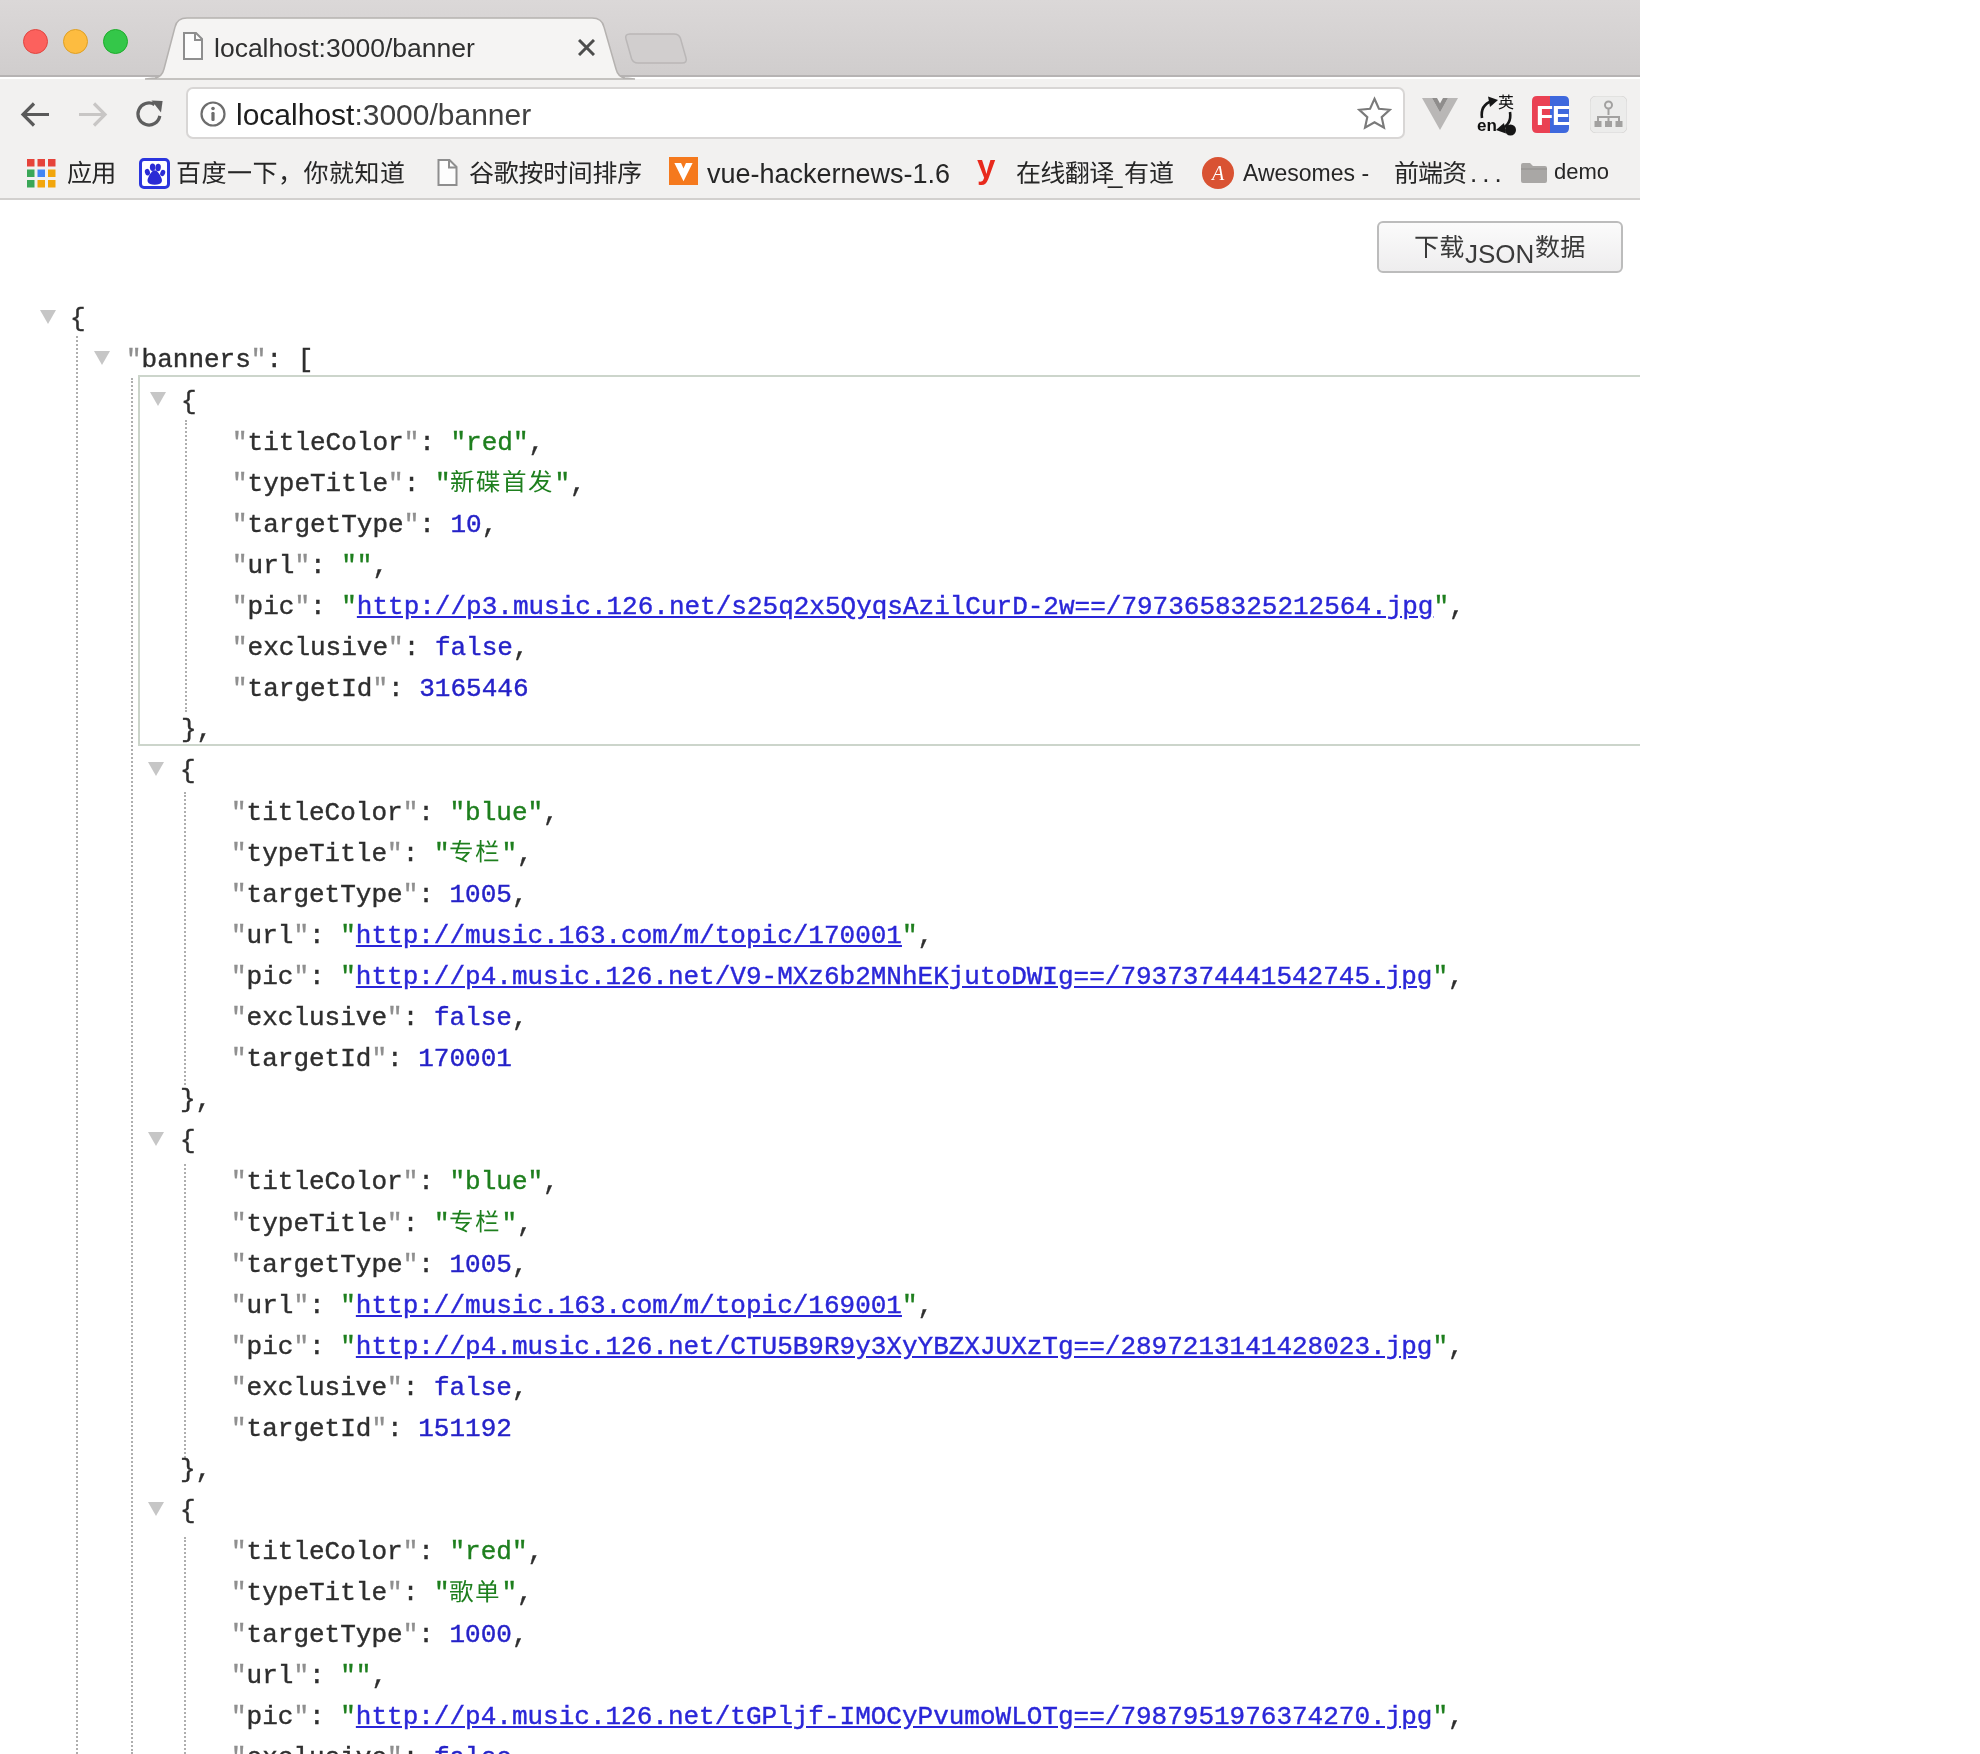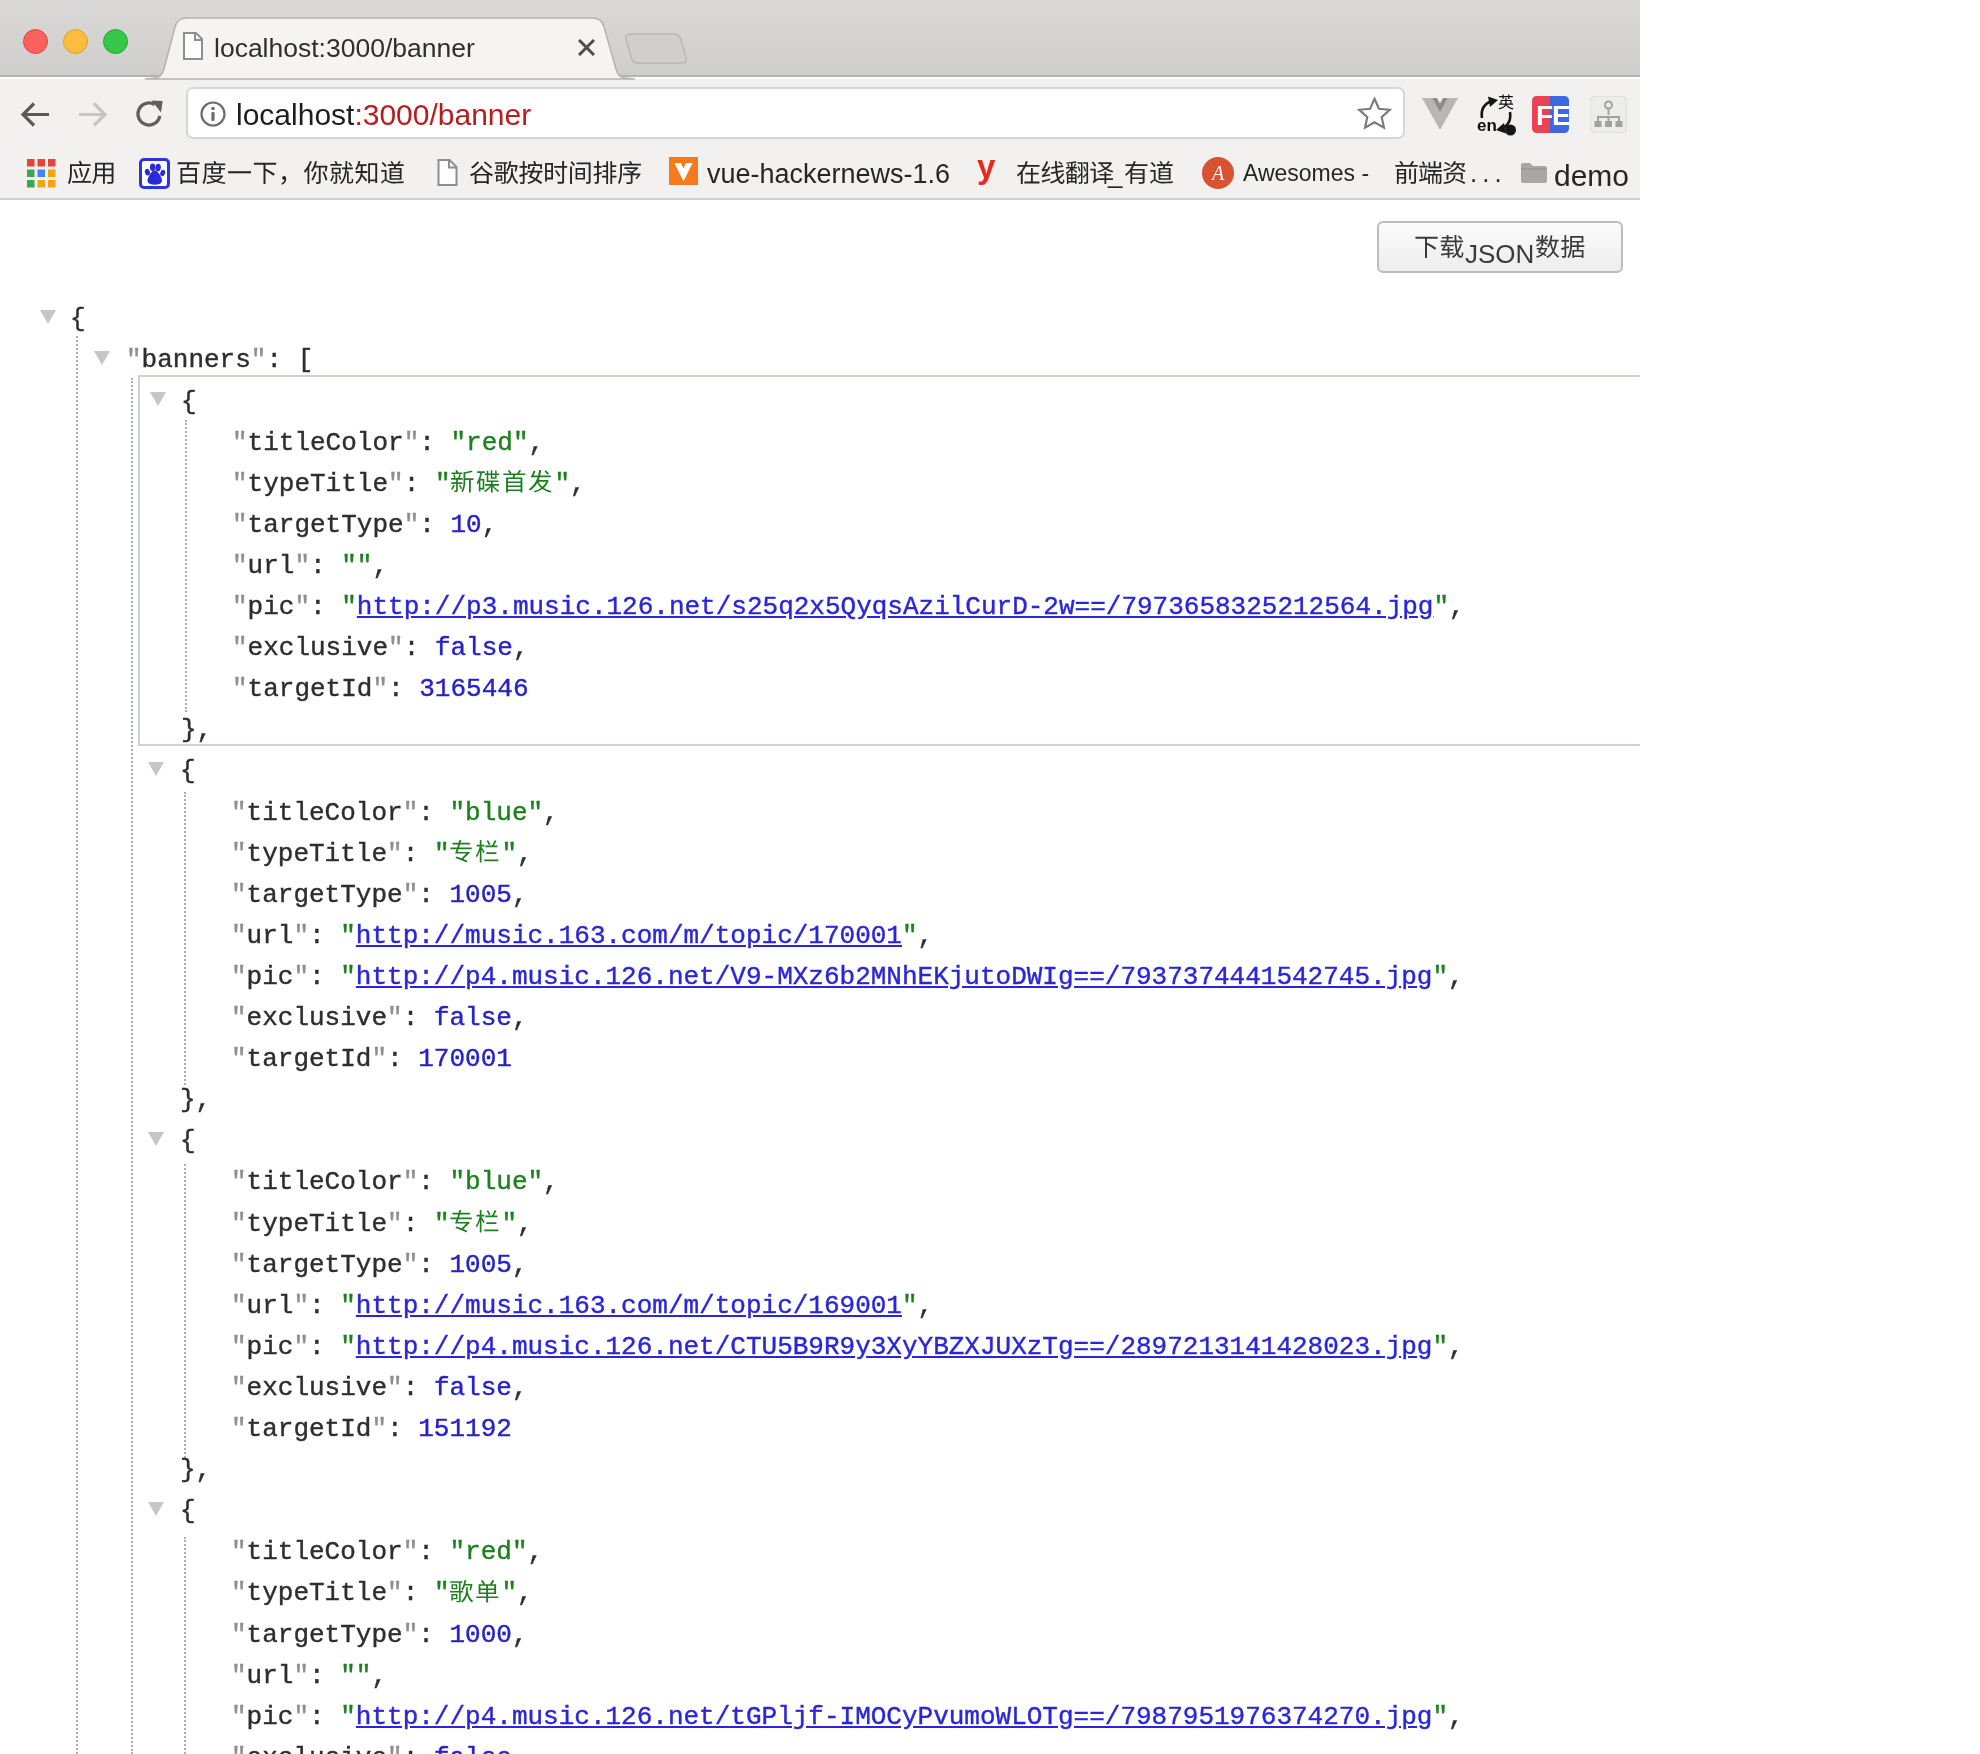--- a/index.html
+++ b/index.html
@@ -57,21 +57,21 @@
 <svg class="abs" style="left:134px;top:99px" width="30" height="30" viewBox="0 0 30 30">
 <path d="M25.8,16.9 A11,11 0 1 1 20.5,5.5" stroke="#5e5e5e" stroke-width="3.2" fill="none"></path>
 <path d="M17.5,1.5 L28.6,2 L27,13.5 Z" fill="#5e5e5e"></path>
     </svg>
 <div class="abs" style="left:186px;top:87px;width:1219px;height:52px;background:#fff;border:2px solid #d8d6d5;border-radius:7px"></div>
 <svg class="abs" style="left:200px;top:101px" width="26" height="26" viewBox="0 0 26 26">
 <circle cx="13" cy="13" r="11.5" stroke="#6d6d6d" stroke-width="2.2" fill="none"></circle>
 <circle cx="13" cy="7.5" r="1.8" fill="#6d6d6d"></circle>
 <rect x="11.4" y="11" width="3.2" height="9" rx="1.2" fill="#6d6d6d"></rect>
     </svg>
-<div class="abs" style="left:236px;top:98px;font-size:30px;color:#1e1e1e">localhost<span style="color:#b91c1c">:3000/banner</span></div>
+<div class="abs" style="left:236px;top:98px;font-size:30px;color:#1e1e1e">localhost<span style="color:#404040">:3000/banner</span></div>
 <svg class="abs" style="left:1357px;top:96px" width="35" height="35" viewBox="0 0 38 38">
 <path d="M19,3 L23.8,13.8 L35.5,15 L26.8,22.9 L29.3,34.4 L19,28.5 L8.7,34.4 L11.2,22.9 L2.5,15 L14.2,13.8 Z" fill="none" stroke="#7a7a7a" stroke-width="2.3"></path>
     </svg>
 <svg class="abs" style="left:1421px;top:97px" width="38" height="34" viewBox="0 0 38 34">
 <path d="M1,1 L19,33 L37,1 L27,1 L19,15.5 L11,1 Z" fill="#b9b7b6"></path>
 <path d="M11,1 L19,15.5 L27,1 L22,1 L19,6.5 L16,1 Z" fill="#8f8d8c"></path>
     </svg>
 <svg class="abs" style="left:1475px;top:94px" width="42" height="42" viewBox="0 0 42 42">
 <g stroke="#161616" stroke-width="2.6" fill="none">
 <path d="M7,24 Q5,11 17,7"></path>
@@ -236,21 +236,21 @@
 <svg width="72" height="26.2" viewBox="0 0 72 26.2" style="position:absolute;left:1393.5px;top:160.0px;" fill="#262626">
       <path d="M15.1 9.1V19.4H16.9V9.1ZM20.2 8.4V21.6C20.2 22 20.1 22.1 19.7 22.1C19.2 22.1 17.9 22.1 16.4 22.1C16.6 22.6 16.9 23.4 17 23.9C18.9 23.9 20.2 23.9 21 23.6C21.8 23.3 22 22.8 22 21.7V8.4ZM18.1 0.9C17.5 2.1 16.6 3.8 15.7 4.9H8.2L9.5 4.5C9 3.5 7.9 2 7 1L5.2 1.6C6.1 2.6 7 4 7.5 4.9H1.3V6.7H23.7V4.9H17.9C18.6 3.9 19.4 2.7 20.1 1.5ZM10.2 14.5V17H4.7V14.5ZM10.2 13H4.7V10.5H10.2ZM2.9 8.9V23.9H4.7V18.5H10.2V21.8C10.2 22.1 10.1 22.2 9.8 22.2C9.5 22.3 8.3 22.3 7 22.2C7.3 22.7 7.6 23.4 7.7 23.9C9.3 23.9 10.5 23.9 11.2 23.6C11.9 23.3 12.1 22.8 12.1 21.9V8.9Z"></path>
       <path transform="translate(24)" d="M1.2 5.7V7.4H9.7V5.7ZM2.1 8.9C2.6 11.7 3.1 15.4 3.2 17.9L4.7 17.6C4.5 15.1 4.1 11.5 3.5 8.6ZM3.8 1.8C4.4 2.9 5.1 4.5 5.4 5.5L7.1 4.9C6.8 3.9 6 2.4 5.4 1.2ZM10.2 14V24H11.9V15.6H14.1V23.8H15.6V15.6H17.9V23.7H19.4V15.6H21.7V22.2C21.7 22.5 21.6 22.6 21.4 22.6C21.2 22.6 20.6 22.6 19.9 22.6C20.1 23 20.3 23.6 20.4 24.1C21.5 24.1 22.2 24 22.7 23.8C23.2 23.5 23.4 23.1 23.4 22.3V14H16.9L17.6 11.7H23.9V10H9.4V11.7H15.5C15.4 12.5 15.2 13.3 15.1 14ZM10.5 2.2V8.2H23.1V2.2H21.2V6.5H17.5V1H15.7V6.5H12.2V2.2ZM7.2 8.4C7 11.4 6.4 15.8 5.8 18.6C4 19 2.4 19.4 1.1 19.6L1.5 21.5C3.9 20.9 6.9 20.1 9.9 19.4L9.6 17.6L7.2 18.2C7.8 15.6 8.5 11.7 8.9 8.7Z"></path>
       <path transform="translate(48)" d="M2.1 3.2C4 3.9 6.2 5.1 7.4 5.9L8.3 4.5C7.2 3.6 4.9 2.5 3.1 1.9ZM1.2 9.6 1.8 11.3C3.8 10.7 6.4 9.8 8.8 9L8.5 7.4C5.8 8.2 3.1 9.1 1.2 9.6ZM4.5 12.7V19.7H6.4V14.4H18.8V19.5H20.8V12.7ZM11.8 15.2C11.1 19.3 9.2 21.5 1.2 22.5C1.6 22.9 2 23.6 2.1 24.1C10.5 22.9 12.8 20.2 13.7 15.2ZM12.9 20.1C16 21.1 20.2 22.8 22.3 23.9L23.4 22.4C21.2 21.2 17 19.7 13.9 18.8ZM12.1 1.1C11.5 2.8 10.2 4.9 8.1 6.5C8.6 6.7 9.2 7.2 9.5 7.6C10.5 6.8 11.4 5.8 12.1 4.8H15.1C14.3 7.4 12.6 9.7 8.2 10.9C8.5 11.2 9 11.8 9.2 12.2C12.6 11.2 14.6 9.6 15.8 7.5C17.4 9.7 19.8 11.3 22.6 12.1C22.9 11.6 23.4 10.9 23.7 10.6C20.6 9.9 17.9 8.2 16.5 6.1C16.7 5.7 16.8 5.2 16.9 4.8H20.7C20.3 5.6 19.9 6.4 19.5 7L21.2 7.5C21.8 6.5 22.5 5 23.2 3.6L21.8 3.2L21.5 3.3H13C13.4 2.7 13.7 2 13.9 1.3Z"></path>
     </svg>
 <div class="bktxt" style="left:1470px;top:158px;font-size:26px;letter-spacing:5px">...</div>
 <svg class="abs" style="left:1520px;top:162px" width="28" height="22" viewBox="0 0 28 22">
       <path d="M1,3 Q1,1 3,1 L10,1 L13,4 L25,4 Q27,4 27,6 L27,19 Q27,21 25,21 L3,21 Q1,21 1,19 Z" fill="#a9a7a5"></path>
       <path d="M1,7 L27,7" stroke="#918f8d" stroke-width="1"></path>
     </svg>
-<div class="bktxt" style="left:1554px;top:159px;font-size:30px">demo</div>
+<div class="bktxt" style="left:1554px;top:159px;font-size:22px">demo</div>
 <div class="bktxt" style="left:1786px;top:157px;font-size:28px;color:#6f6f6f">»</div>
 <svg class="abs" style="left:1833px;top:162px" width="28" height="22" viewBox="0 0 28 22">
       <path d="M1,3 Q1,1 3,1 L10,1 L13,4 L25,4 Q27,4 27,6 L27,19 Q27,21 25,21 L3,21 Q1,21 1,19 Z" fill="#a9a7a5"></path>
       <path d="M1,7 L27,7" stroke="#918f8d" stroke-width="1"></path>
     </svg>
 <svg width="97.6" height="26.2" viewBox="0 0 97.6 26.2" style="position:absolute;left:1866.5px;top:160.0px;" fill="#262626">
       <path d="M14.3 20.4C17.3 21.5 20.2 22.8 22 23.9L23.7 22.6C21.8 21.6 18.6 20.2 15.6 19.2ZM9 19.1C7.3 20.3 3.8 21.7 1.1 22.5C1.5 22.9 2.1 23.6 2.4 23.9C5.1 23.1 8.5 21.6 10.7 20.2ZM17.2 1V3.9H7.8V1H6V3.9H2.1V5.7H6V16.9H1.4V18.6H23.7V16.9H19V5.7H23.1V3.9H19V1ZM7.8 16.9V14.1H17.2V16.9ZM7.8 5.7H17.2V8.2H7.8ZM7.8 9.8H17.2V12.5H7.8Z"></path>
       <path transform="translate(24.4)" d="M10 3.5V10.1L6.8 11.3L7.5 13L10 12V20.2C10 22.9 10.8 23.7 13.9 23.7C14.5 23.7 19.7 23.7 20.4 23.7C23.2 23.7 23.8 22.6 24.1 19.1C23.5 18.9 22.8 18.6 22.3 18.3C22.1 21.3 21.9 21.9 20.3 21.9C19.2 21.9 14.8 21.9 13.9 21.9C12.1 21.9 11.8 21.6 11.8 20.2V11.3L15.5 9.9V18.4H17.3V9.2L21.2 7.7C21.2 11.6 21.1 14.2 20.9 14.9C20.8 15.5 20.5 15.6 20.1 15.6C19.8 15.6 18.8 15.6 18.2 15.6C18.4 16.1 18.6 16.8 18.6 17.4C19.4 17.4 20.5 17.4 21.2 17.2C21.9 17 22.5 16.5 22.7 15.3C22.9 14.3 23 10.7 23 6.1L23.1 5.8L21.8 5.3L21.4 5.6L21.2 5.8L17.3 7.2V1H15.5V7.9L11.8 9.4V3.5ZM6.7 1.1C5.2 4.9 2.9 8.6 0.5 11.1C0.8 11.5 1.3 12.4 1.5 12.9C2.4 12 3.2 10.9 4 9.8V23.9H5.9V6.9C6.8 5.2 7.7 3.4 8.4 1.6Z"></path>
       <path transform="translate(48.8)" d="M17.9 3C19.5 4.1 21.6 5.6 22.6 6.6L23.8 5.1C22.7 4.2 20.6 2.8 19.1 1.8ZM3.2 5.4V7.2H10.5V12.1H1.5V13.9H10.5V24H12.4V13.9H21.6C21.3 17.6 21 19.1 20.5 19.6C20.2 19.8 20 19.8 19.4 19.8C18.9 19.8 17.2 19.8 15.7 19.6C16 20.2 16.2 20.9 16.3 21.5C17.8 21.6 19.3 21.6 20.1 21.5C21 21.4 21.6 21.3 22.1 20.8C22.8 20 23.2 18 23.6 13C23.6 12.7 23.7 12.1 23.7 12.1H20V5.4H12.4V1.1H10.5V5.4ZM12.4 12.1V7.2H18.2V12.1Z"></path>
       <path transform="translate(73.2)" d="M10.6 15C11.5 16.6 12.5 18.8 12.8 20.1L14.4 19.5C14 18.2 13 16.1 12.1 14.4ZM4.4 15.7C5.5 17.2 6.7 19.3 7.2 20.6L8.7 19.8C8.2 18.5 7 16.5 5.9 15ZM17.5 11.9H7.4V13.5H17.5ZM14.4 0.9C13.7 2.7 12.6 4.5 11.2 5.6C11.5 5.8 11.9 6 12.3 6.3C9.7 9.1 5.1 11.5 0.9 12.8C1.3 13.2 1.8 13.8 2 14.2C3.8 13.7 5.6 12.9 7.4 11.9C9.2 10.9 11 9.7 12.5 8.3C15.2 10.7 19.3 12.9 22.9 14C23.2 13.5 23.7 12.8 24.1 12.5C20.4 11.5 15.9 9.4 13.6 7.3L14.1 6.8L13.2 6.3C13.6 5.8 14 5.3 14.3 4.8H16.6C17.4 5.8 18.2 7.2 18.6 8.1L20.4 7.6C20.1 6.8 19.4 5.7 18.6 4.8H23.5V3.2H15.3C15.6 2.6 15.9 1.9 16.1 1.3ZM4.6 0.9C3.9 3.3 2.5 5.8 0.9 7.4C1.4 7.7 2.1 8.1 2.5 8.4C3.3 7.4 4.2 6.2 4.9 4.8H6C6.7 5.8 7.2 7.2 7.5 8L9.2 7.5C9 6.8 8.5 5.7 7.9 4.8H11.9V3.2H5.7C5.9 2.6 6.2 1.9 6.4 1.3ZM19 14.6C17.9 17 16.4 19.7 15 21.7H1.6V23.4H23.4V21.7H17.2C18.4 19.7 19.7 17.2 20.7 15.1Z"></path>

